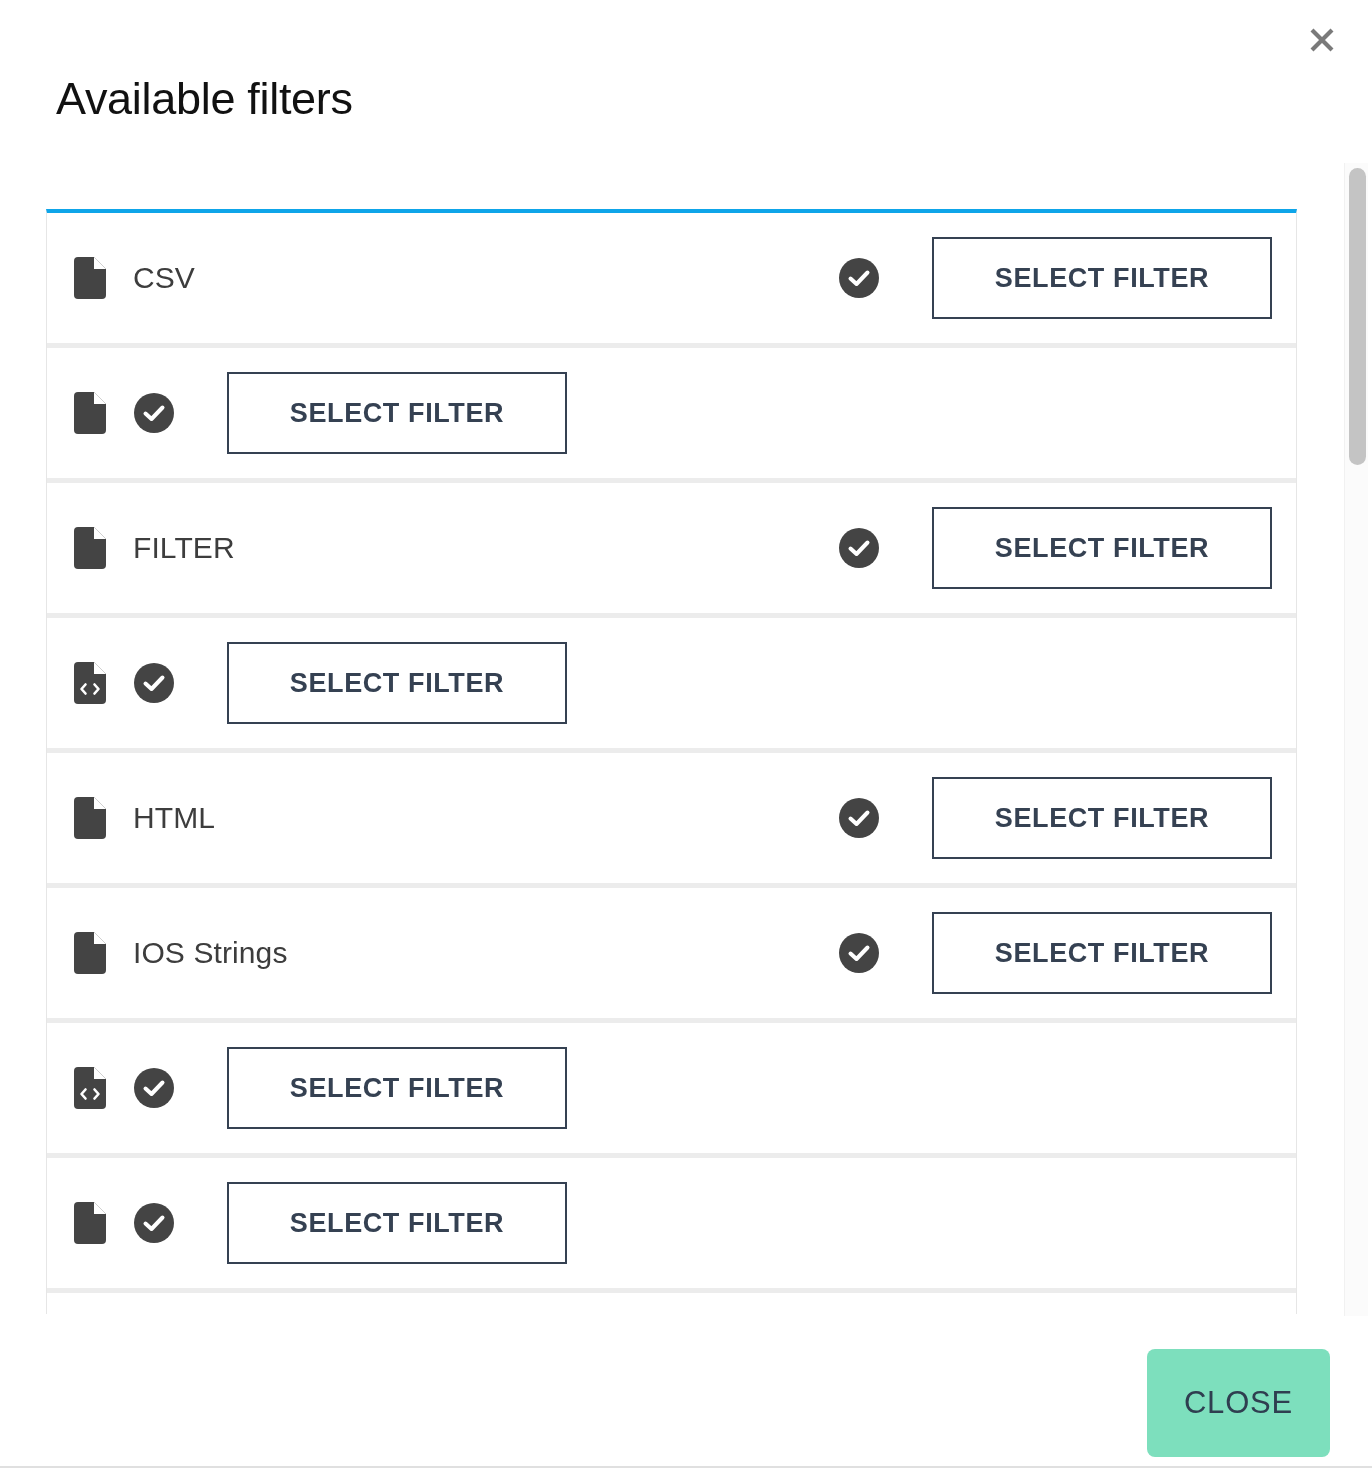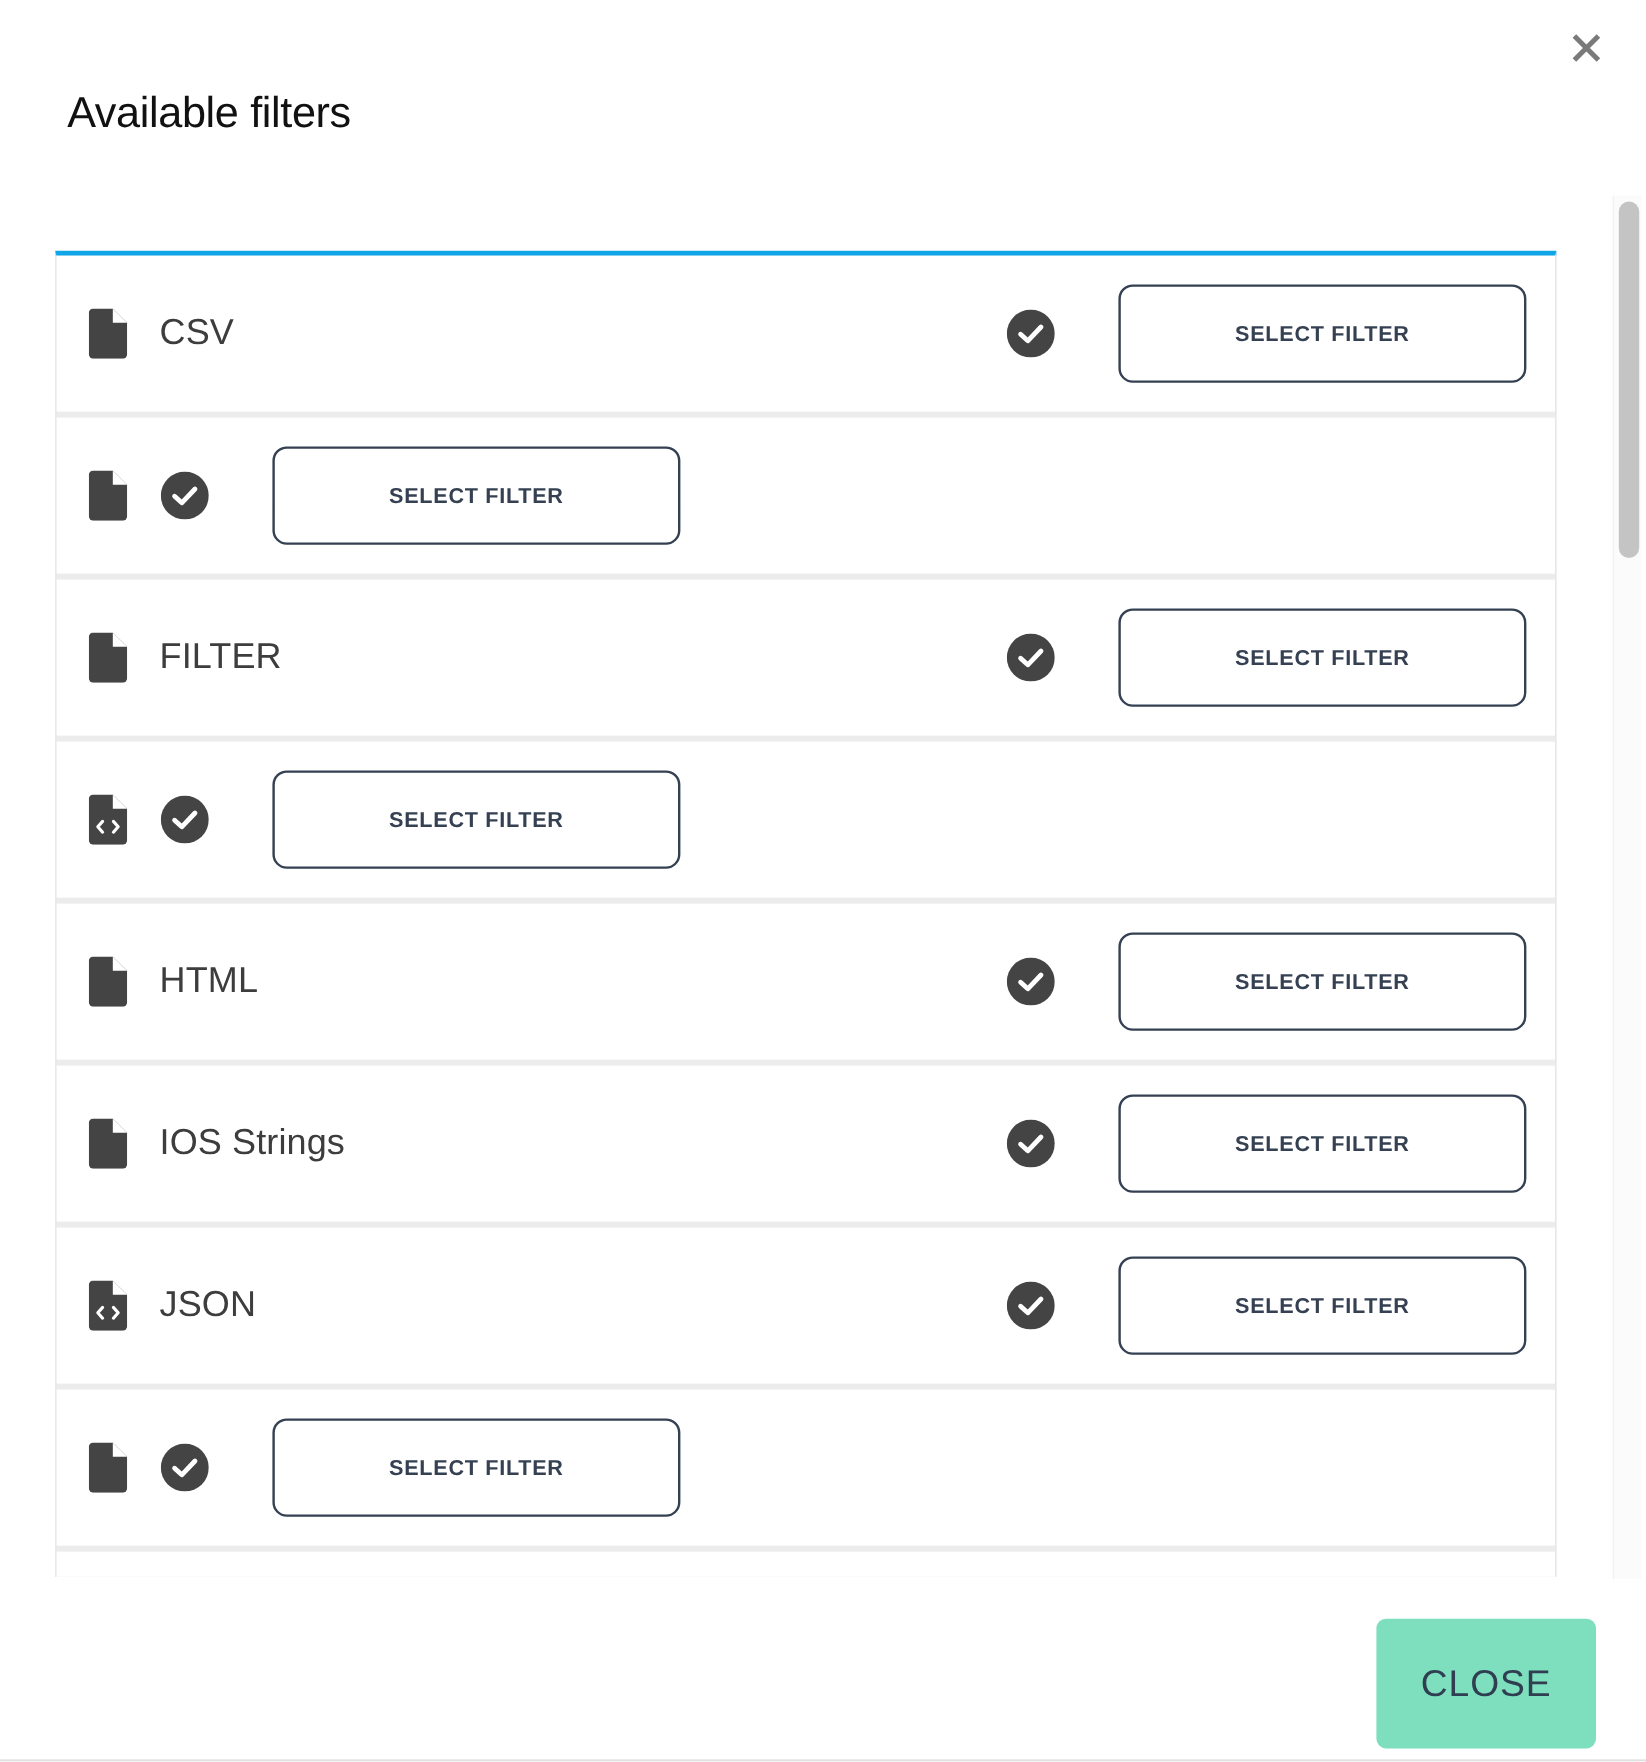--- a/index.html
+++ b/index.html
@@ -34,21 +34,21 @@
     background: transparent;
     border: none;
   }
   .close-x svg { display: block; }
 
   
   .dialog-title {
     position: absolute;
     left: 56px;
     top: 72px;
-    font-size: 36px;
+    font-size: 45px;
     font-weight: 400;
     color: #111111;
     letter-spacing: -0.3px;
     line-height: 1.2;
   }
 
   
   .list-wrap {
     position: absolute;
     left: 46px;
@@ -100,25 +100,25 @@
     display: flex;
     align-items: center;
     justify-content: center;
   }
 
   .select-filter-btn {
     flex: 0 0 auto;
     width: 340px;
     height: 82px;
     border: 2px solid #354152;
-    border-radius: 12px;
+    border-radius: 0;
     background: #ffffff;
     color: #354152;
     font-family: "Liberation Sans", sans-serif;
-    font-size: 18px;
+    font-size: 27px;
     font-weight: 700;
     letter-spacing: 0.6px;
     cursor: pointer;
     display: flex;
     align-items: center;
     justify-content: center;
     text-align: right;
   }
 
   
@@ -281,21 +281,20 @@
       </div>
       <div class="row">
         <span class="row-icon">
           <svg width="32" height="42" viewBox="0 0 32 42">
             <path d="M4 0 H20 L32 12 V38 A4 4 0 0 1 28 42 H4 A4 4 0 0 1 0 38 V4 A4 4 0 0 1 4 0 Z" fill="#444444"></path>
             <path d="M20 0 L32 12 H20 Z" fill="#ffffff"></path>
             <path d="M11.5 22.5 L7.5 27 L11.5 31.5" stroke="#ffffff" stroke-width="2.6" fill="none" stroke-linecap="round" stroke-linejoin="round"></path>
             <path d="M20.5 22.5 L24.5 27 L20.5 31.5" stroke="#ffffff" stroke-width="2.6" fill="none" stroke-linecap="round" stroke-linejoin="round"></path>
           </svg>
         </span>
-        <span class="row-label">JSON</span>
         <span class="row-check">
           <svg width="40" height="40" viewBox="0 0 40 40">
             <circle cx="20" cy="20" r="20" fill="#444444"></circle>
             <path d="M11.5 20.5 L17.5 26 L28.5 14.5" stroke="#ffffff" stroke-width="4" fill="none" stroke-linecap="round" stroke-linejoin="round"></path>
           </svg>
         </span>
         <button class="select-filter-btn">SELECT FILTER</button>
       </div>
       <div class="row">
         <span class="row-icon">

